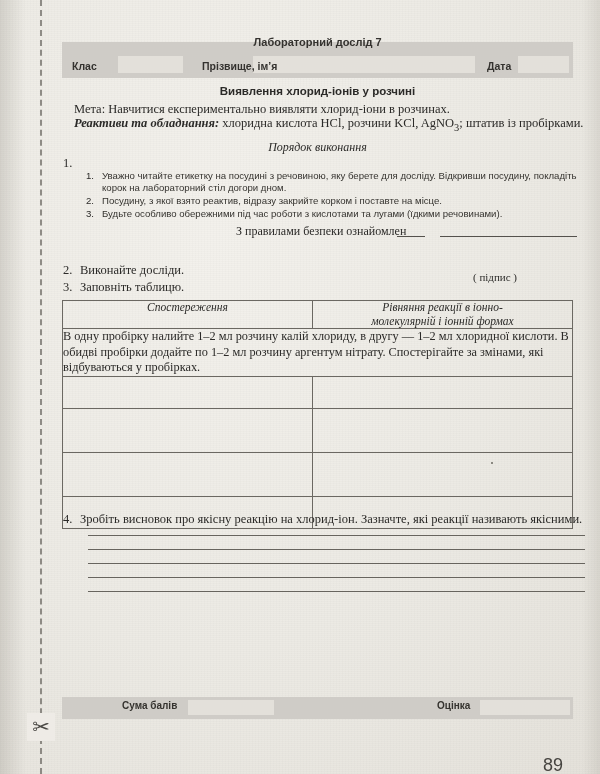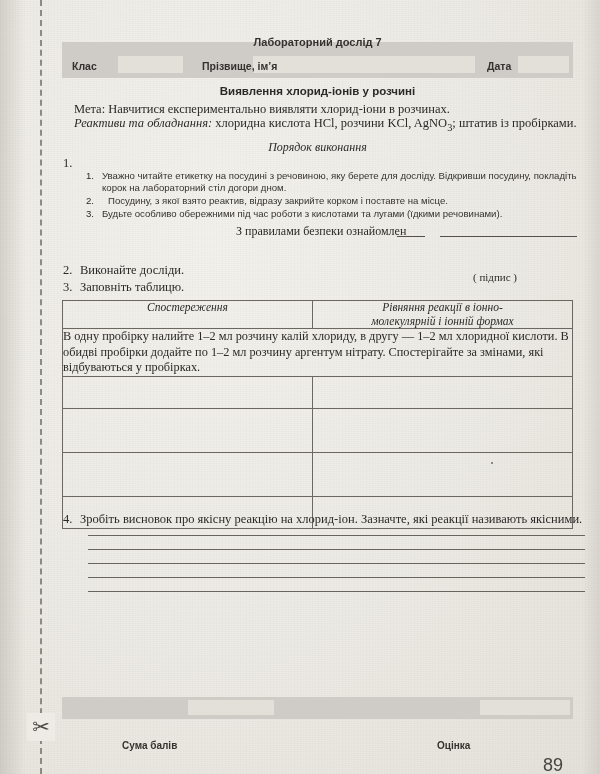--- a/index.html
+++ b/index.html
@@ -139,21 +139,21 @@
     top: 102px;
     font-size: 12.5px;
   }
   .reagent-line {
     position: absolute;
     left: 74px;
     top: 116px;
     font-size: 12.5px;
   }
   .b { font-weight: normal; }
-  .bi { font-weight: normal; font-style: italic; }
+  .bi { font-weight: bold; font-style: italic; }
 
   .section-head {
     position: absolute;
     left: 62px;
     top: 140px;
     width: 511px;
     text-align: center;
     font-style: italic;
     font-size: 12px;
   }
@@ -170,21 +170,21 @@
     position: absolute;
     font-family: "Liberation Sans", sans-serif;
     font-size: 9.6px;
     color: #35332f;
     line-height: 12.4px;
   }
   .sub-num { position: absolute; font-family: "Liberation Sans", sans-serif; font-size: 9.6px; }
   .s1-num { left: 86px; top: 170px; }
   .s1-txt { left: 102px; top: 170px; width: 475px; }
   .s2-num { left: 86px; top: 195px; }
-  .s2-txt { left: 108px; top: 195px; width: 475px; }
+  .s2-txt { left: 102px; top: 195px; width: 475px; }
   .s3-num { left: 86px; top: 208px; }
   .s3-txt { left: 102px; top: 208px; width: 475px; }
 
   .safety-ack {
     position: absolute;
     left: 236px;
     top: 224px;
     font-size: 12px;
   }
   .ack-rule {
@@ -264,21 +264,21 @@
   .footer-bar {
     position: absolute;
     left: 62px;
     top: 697px;
     width: 511px;
     height: 22px;
     background: #cfccc7;
   }
   .ft-label {
     position: absolute;
-    top: 740px;
+    top: 700px;
     font-family: "Liberation Sans", sans-serif;
     font-weight: bold;
     font-size: 10px;
     color: #35332f;
   }
   .ft-suma { left: 122px; }
   .ft-ocinka { left: 437px; }
   .ft-blank {
     position: absolute;
     top: 700px;

